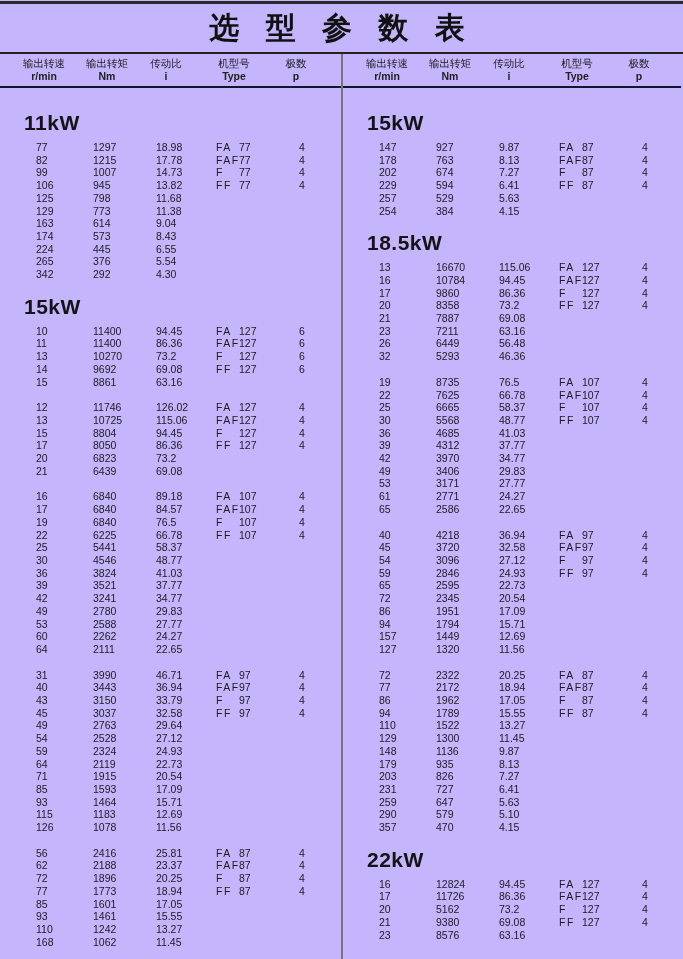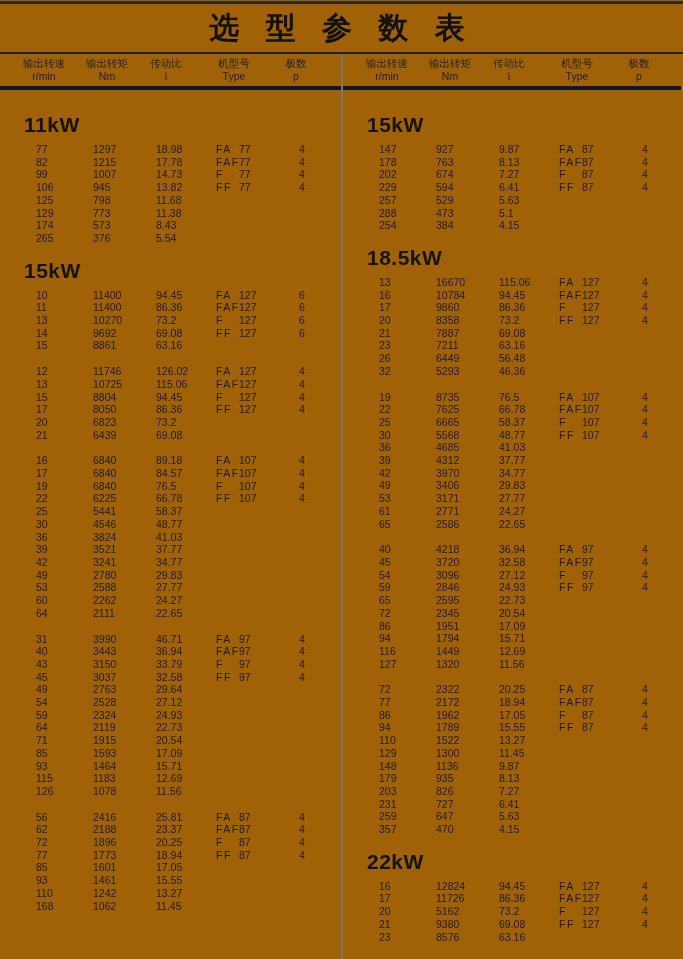--- a/index.html
+++ b/index.html
@@ -1,45 +1,45 @@
 <!DOCTYPE html>
 <html><head>
 <meta charset="utf-8">
 <style>
   html,body{margin:0;padding:0;background:#e8e8e8;}
   .page{
     position:relative;
     width:683px;height:959px;
     margin:0 auto;
-    background:#a16207;
+    background:#c4b5fd;
     overflow:hidden;
     font-family:"Liberation Sans","DejaVu Sans",sans-serif;
     color:#1c1c1c;
   }
   .top-rule{height:3px;background:#2a2a2a;margin-top:1px;}
   .title{
     text-align:center;
     font-size:30px;font-weight:bold;
     letter-spacing:9px;
     padding:4px 0 3px 0;
     border-bottom:2px solid #222;
     color:#111;
   }
   .body-wrap{display:flex;min-height:910px;}
   .half{width:341px;box-sizing:border-box;}
   .half.right{border-left:2px solid #777;width:340px;}
   .col-header{
     display:grid;
     grid-template-columns:64px 62px 56px 80px 44px;
     padding:3px 0 3px 12px;
-    border-bottom:4px solid #0f172a;
+    border-bottom:2px solid #0f172a;
   }
   .hcell{text-align:center;}
   .hname{font-size:10.5px;line-height:13px;color:#222;}
-  .hunit{font-size:10.5px;line-height:13px;color:#222;}
+  .hunit{font-size:10.5px;line-height:13px;color:#222;font-weight:bold;}
   .content{padding-top:16px;}
   .section-heading{
     font-size:21px;font-weight:bold;color:#141414;
     margin:14px 0 6px 24px;
     letter-spacing:0.5px;
   }
   .content > .section-heading:first-child{margin-top:7px;}
   .block{margin-bottom:13px;}
   .trow{
     display:grid;
@@ -127,31 +127,55 @@
             </div>
             <div class="trow">
               <span class="c c0">129</span>
               <span class="c c1">773</span>
               <span class="c c2">11.38</span>
               <span class="c c3 c-type-prefix"></span>
               <span class="c c4"></span>
               <span class="c c5"></span>
             </div>
             <div class="trow">
+              <span class="c c0">163</span>
+              <span class="c c1">614</span>
+              <span class="c c2">9.04</span>
+              <span class="c c3 c-type-prefix"></span>
+              <span class="c c4"></span>
+              <span class="c c5"></span>
+            </div>
+            <div class="trow">
               <span class="c c0">174</span>
               <span class="c c1">573</span>
               <span class="c c2">8.43</span>
               <span class="c c3 c-type-prefix"></span>
               <span class="c c4"></span>
               <span class="c c5"></span>
             </div>
             <div class="trow">
+              <span class="c c0">224</span>
+              <span class="c c1">445</span>
+              <span class="c c2">6.55</span>
+              <span class="c c3 c-type-prefix"></span>
+              <span class="c c4"></span>
+              <span class="c c5"></span>
+            </div>
+            <div class="trow">
               <span class="c c0">265</span>
               <span class="c c1">376</span>
               <span class="c c2">5.54</span>
+              <span class="c c3 c-type-prefix"></span>
+              <span class="c c4"></span>
+              <span class="c c5"></span>
+            </div>
+            <div class="trow">
+              <span class="c c0">342</span>
+              <span class="c c1">292</span>
+              <span class="c c2">4.30</span>
               <span class="c c3 c-type-prefix"></span>
               <span class="c c4"></span>
               <span class="c c5"></span>
             </div>
           </div>
           <div class="section-heading">15kW</div>
           <div class="block">
             <div class="trow">
               <span class="c c0">10</span>
               <span class="c c1">11400</span>
@@ -583,28 +607,20 @@
             </div>
             <div class="trow">
               <span class="c c0">257</span>
               <span class="c c1">529</span>
               <span class="c c2">5.63</span>
               <span class="c c3 c-type-prefix"></span>
               <span class="c c4"></span>
               <span class="c c5"></span>
             </div>
             <div class="trow">
-              <span class="c c0">288</span>
-              <span class="c c1">473</span>
-              <span class="c c2">5.1</span>
-              <span class="c c3 c-type-prefix"></span>
-              <span class="c c4"></span>
-              <span class="c c5"></span>
-            </div>
-            <div class="trow">
               <span class="c c0">254</span>
               <span class="c c1">384</span>
               <span class="c c2">4.15</span>
               <span class="c c3 c-type-prefix"></span>
               <span class="c c4"></span>
               <span class="c c5"></span>
             </div>
           </div>
           <div class="section-heading">18.5kW</div>
           <div class="block">
@@ -822,21 +838,21 @@
             </div>
             <div class="trow">
               <span class="c c0">94</span>
               <span class="c c1">1794</span>
               <span class="c c2">15.71</span>
               <span class="c c3 c-type-prefix"></span>
               <span class="c c4"></span>
               <span class="c c5"></span>
             </div>
             <div class="trow">
-              <span class="c c0">116</span>
+              <span class="c c0">157</span>
               <span class="c c1">1449</span>
               <span class="c c2">12.69</span>
               <span class="c c3 c-type-prefix"></span>
               <span class="c c4"></span>
               <span class="c c5"></span>
             </div>
             <div class="trow">
               <span class="c c0">127</span>
               <span class="c c1">1320</span>
               <span class="c c2">11.56</span>
@@ -923,20 +939,28 @@
               <span class="c c1">727</span>
               <span class="c c2">6.41</span>
               <span class="c c3 c-type-prefix"></span>
               <span class="c c4"></span>
               <span class="c c5"></span>
             </div>
             <div class="trow">
               <span class="c c0">259</span>
               <span class="c c1">647</span>
               <span class="c c2">5.63</span>
+              <span class="c c3 c-type-prefix"></span>
+              <span class="c c4"></span>
+              <span class="c c5"></span>
+            </div>
+            <div class="trow">
+              <span class="c c0">290</span>
+              <span class="c c1">579</span>
+              <span class="c c2">5.10</span>
               <span class="c c3 c-type-prefix"></span>
               <span class="c c4"></span>
               <span class="c c5"></span>
             </div>
             <div class="trow">
               <span class="c c0">357</span>
               <span class="c c1">470</span>
               <span class="c c2">4.15</span>
               <span class="c c3 c-type-prefix"></span>
               <span class="c c4"></span>

